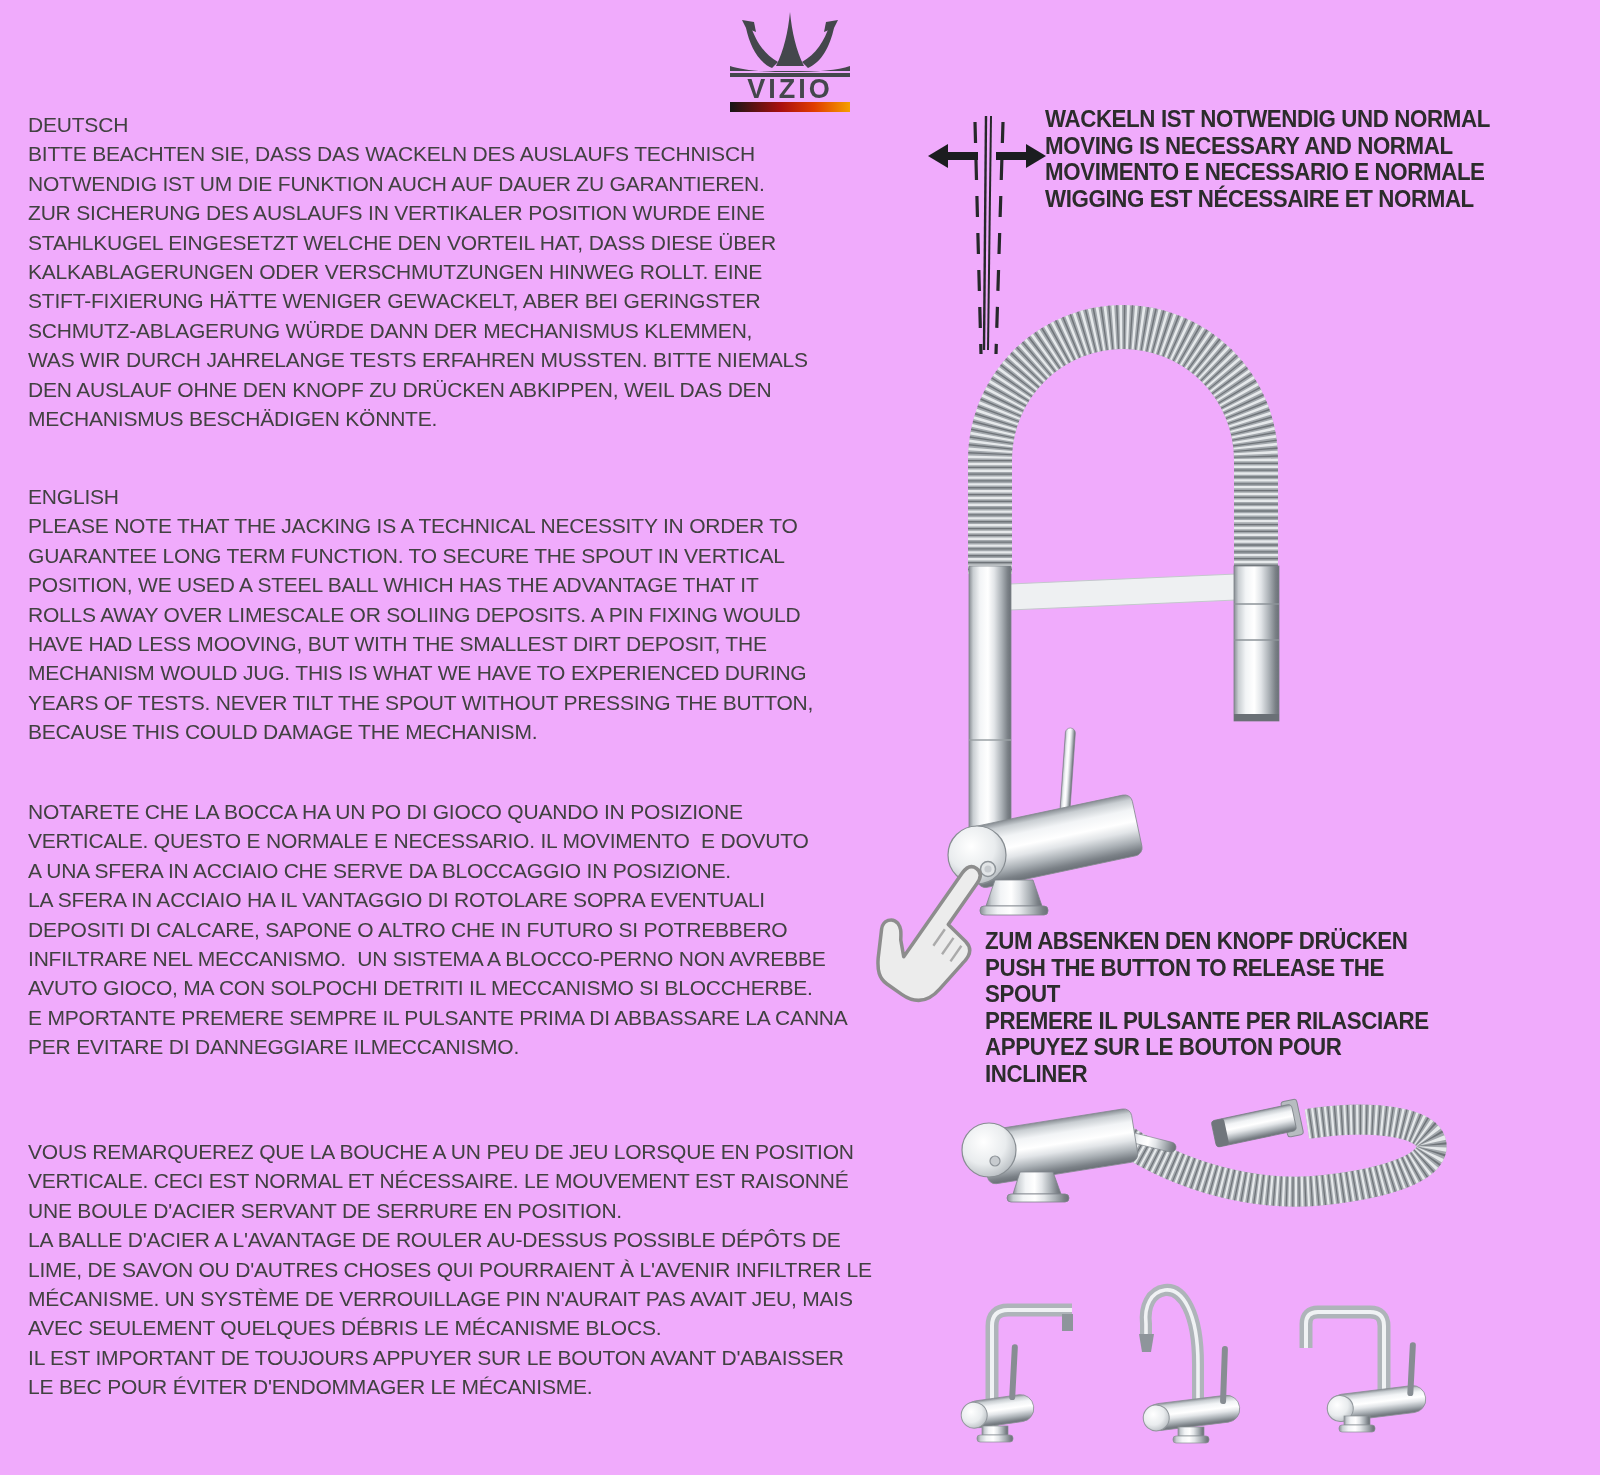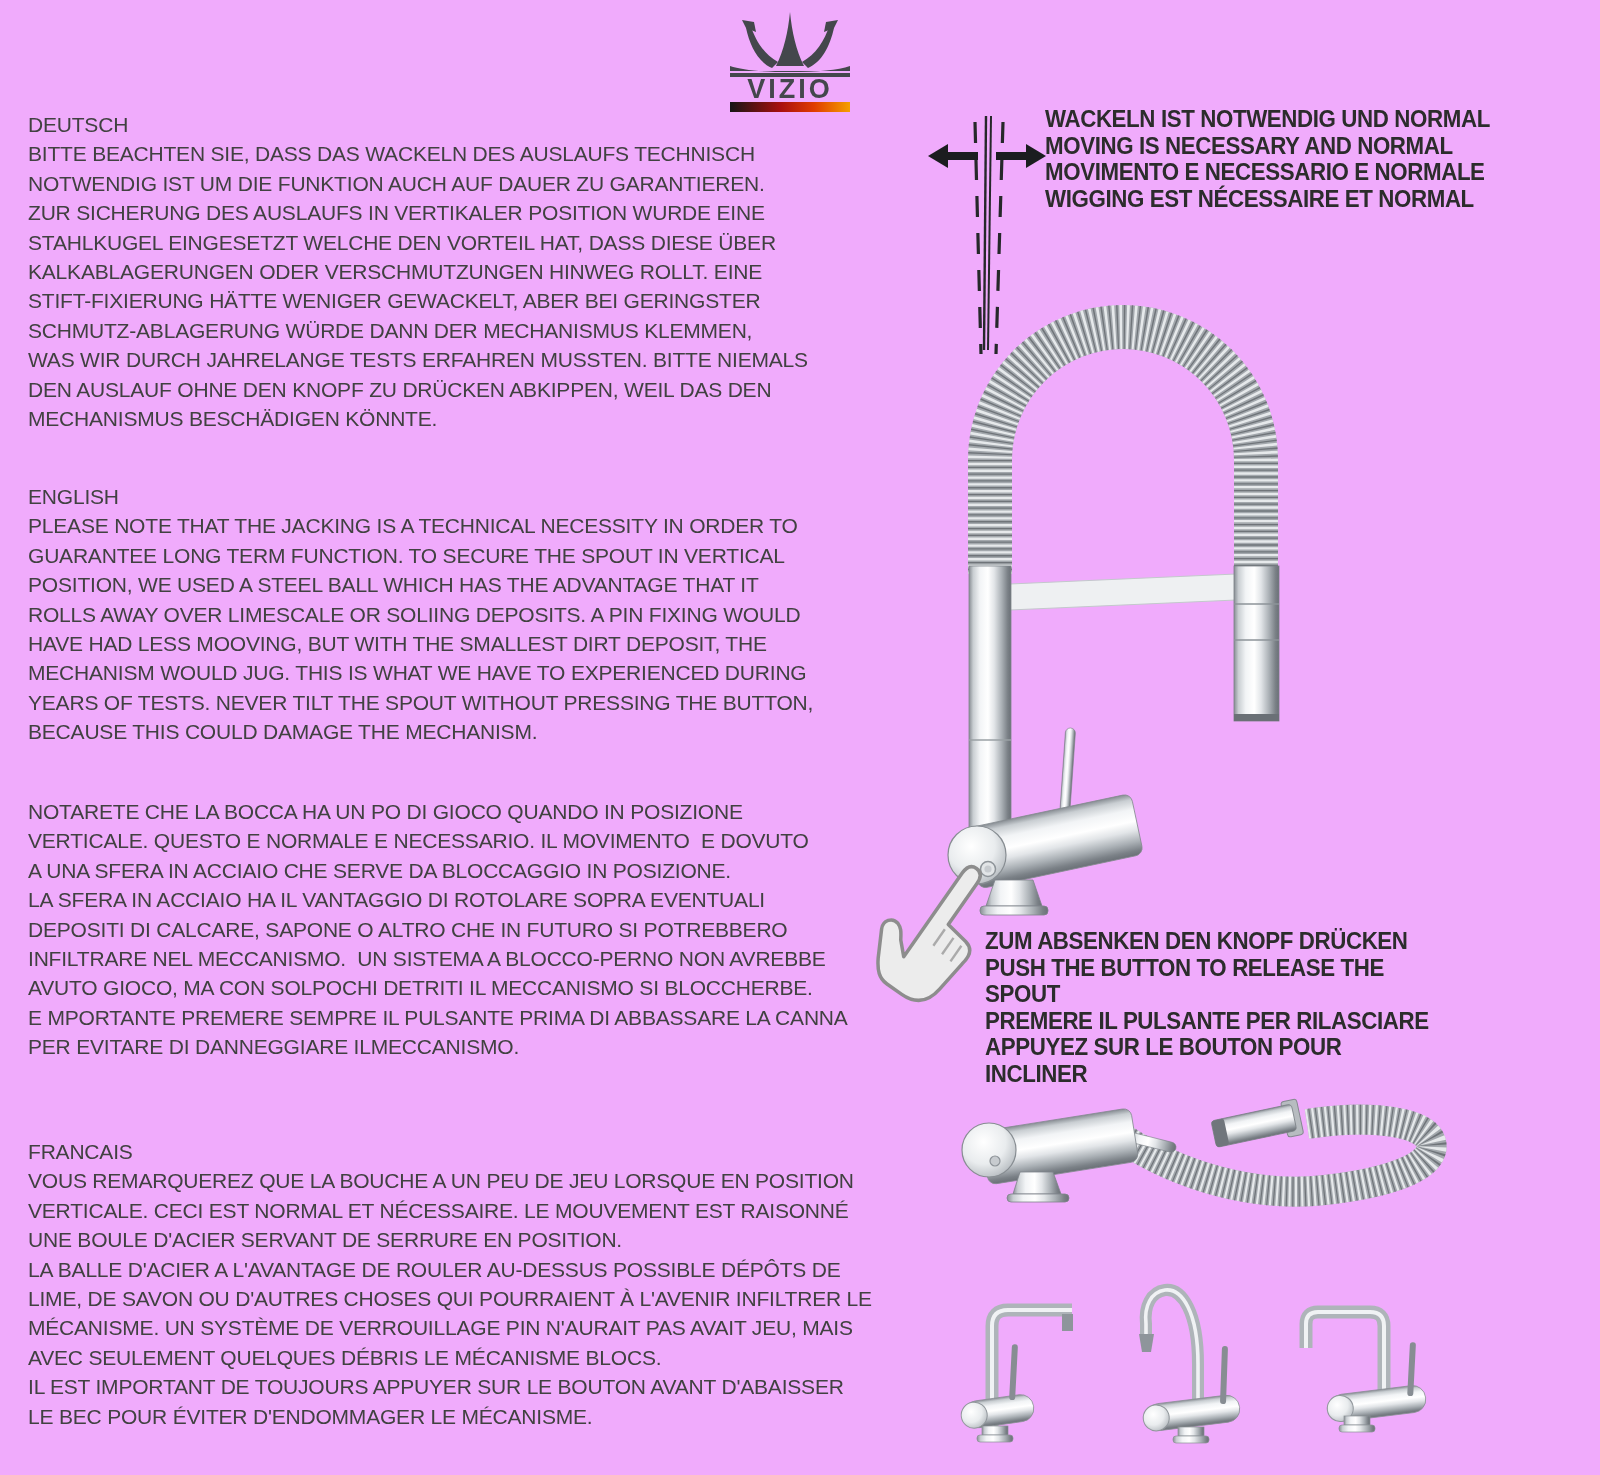--- a/index.html
+++ b/index.html
@@ -100,21 +100,20 @@
 VERTICALE. QUESTO E NORMALE E NECESSARIO. IL MOVIMENTO  E DOVUTO
 A UNA SFERA IN ACCIAIO CHE SERVE DA BLOCCAGGIO IN POSIZIONE.
 LA SFERA IN ACCIAIO HA IL VANTAGGIO DI ROTOLARE SOPRA EVENTUALI
 DEPOSITI DI CALCARE, SAPONE O ALTRO CHE IN FUTURO SI POTREBBERO
 INFILTRARE NEL MECCANISMO.  UN SISTEMA A BLOCCO-PERNO NON AVREBBE
 AVUTO GIOCO, MA CON SOLPOCHI DETRITI IL MECCANISMO SI BLOCCHERBE.
 E MPORTANTE PREMERE SEMPRE IL PULSANTE PRIMA DI ABBASSARE LA CANNA
 PER EVITARE DI DANNEGGIARE ILMECCANISMO.</div>
   </div>
   <div class="lang-section" style="top:1137px">
-    <div class="lang-title">FRANCAIS</div>
     <div class="lang-body">VOUS REMARQUEREZ QUE LA BOUCHE A UN PEU DE JEU LORSQUE EN POSITION
 VERTICALE. CECI EST NORMAL ET NÉCESSAIRE. LE MOUVEMENT EST RAISONNÉ
 UNE BOULE D'ACIER SERVANT DE SERRURE EN POSITION.
 LA BALLE D'ACIER A L'AVANTAGE DE ROULER AU-DESSUS POSSIBLE DÉPÔTS DE
 LIME, DE SAVON OU D'AUTRES CHOSES QUI POURRAIENT À L'AVENIR INFILTRER LE
 MÉCANISME. UN SYSTÈME DE VERROUILLAGE PIN N'AURAIT PAS AVAIT JEU, MAIS
 AVEC SEULEMENT QUELQUES DÉBRIS LE MÉCANISME BLOCS.
 IL EST IMPORTANT DE TOUJOURS APPUYER SUR LE BOUTON AVANT D'ABAISSER
 LE BEC POUR ÉVITER D'ENDOMMAGER LE MÉCANISME.</div>
   </div>

